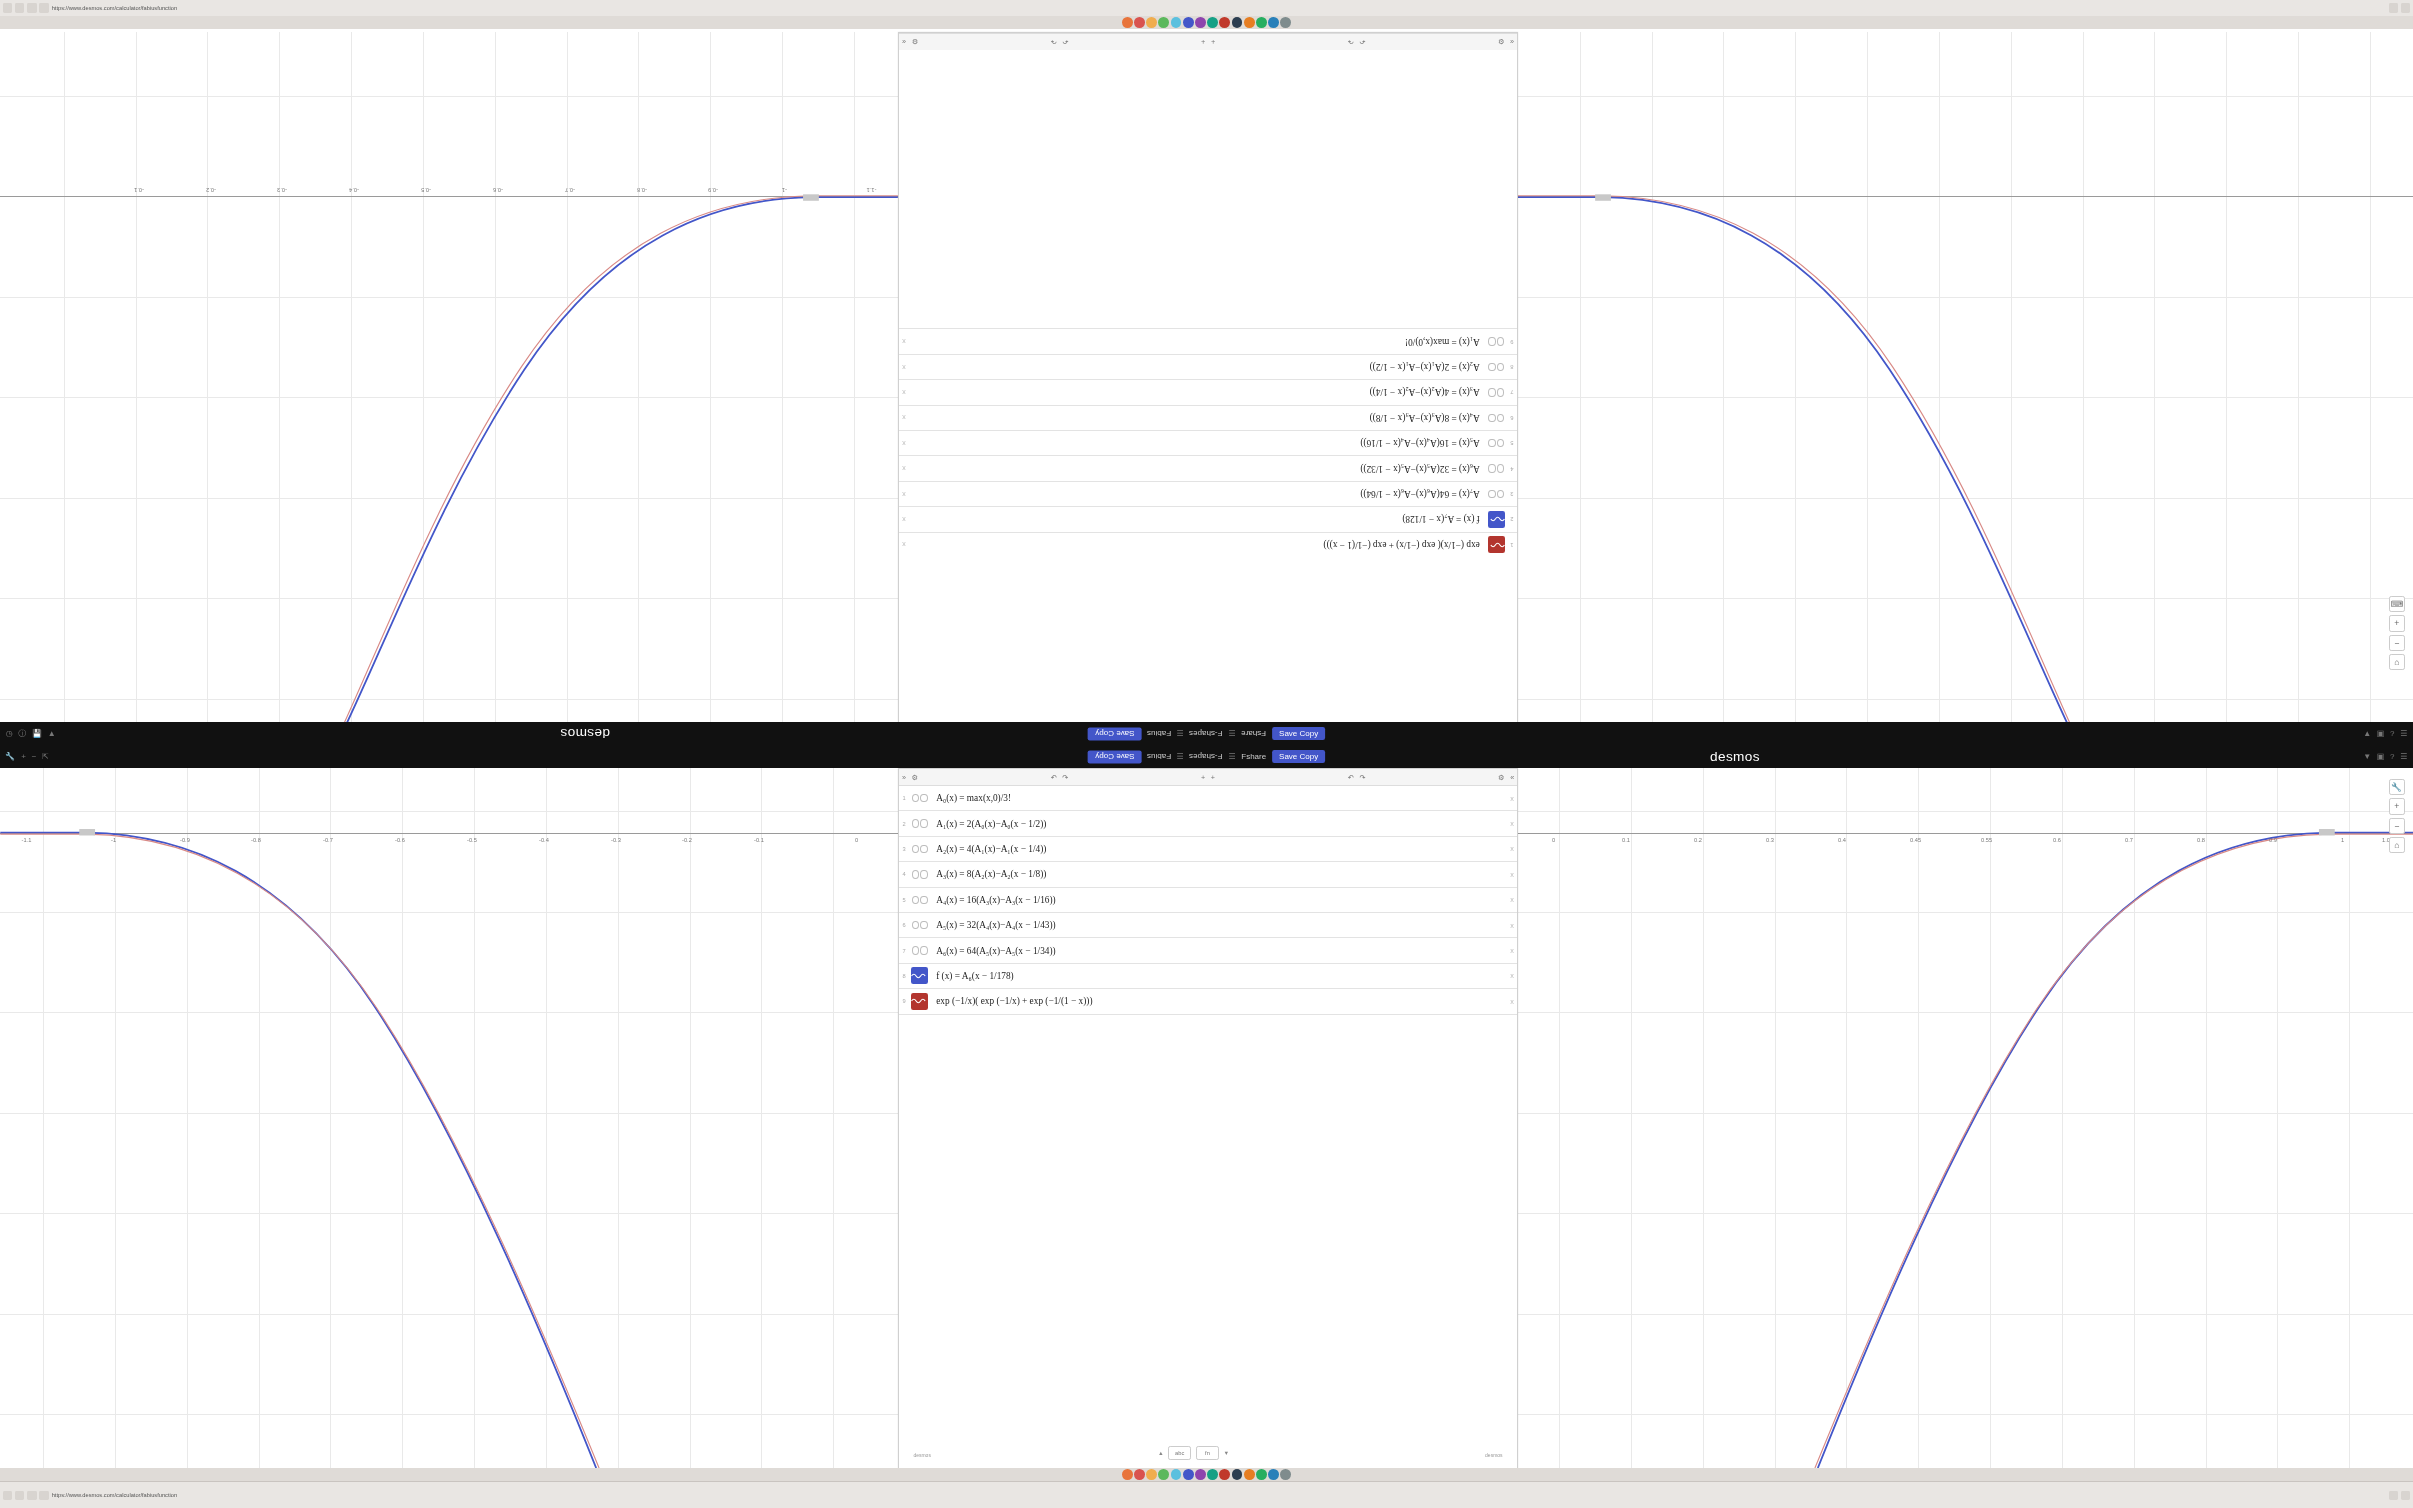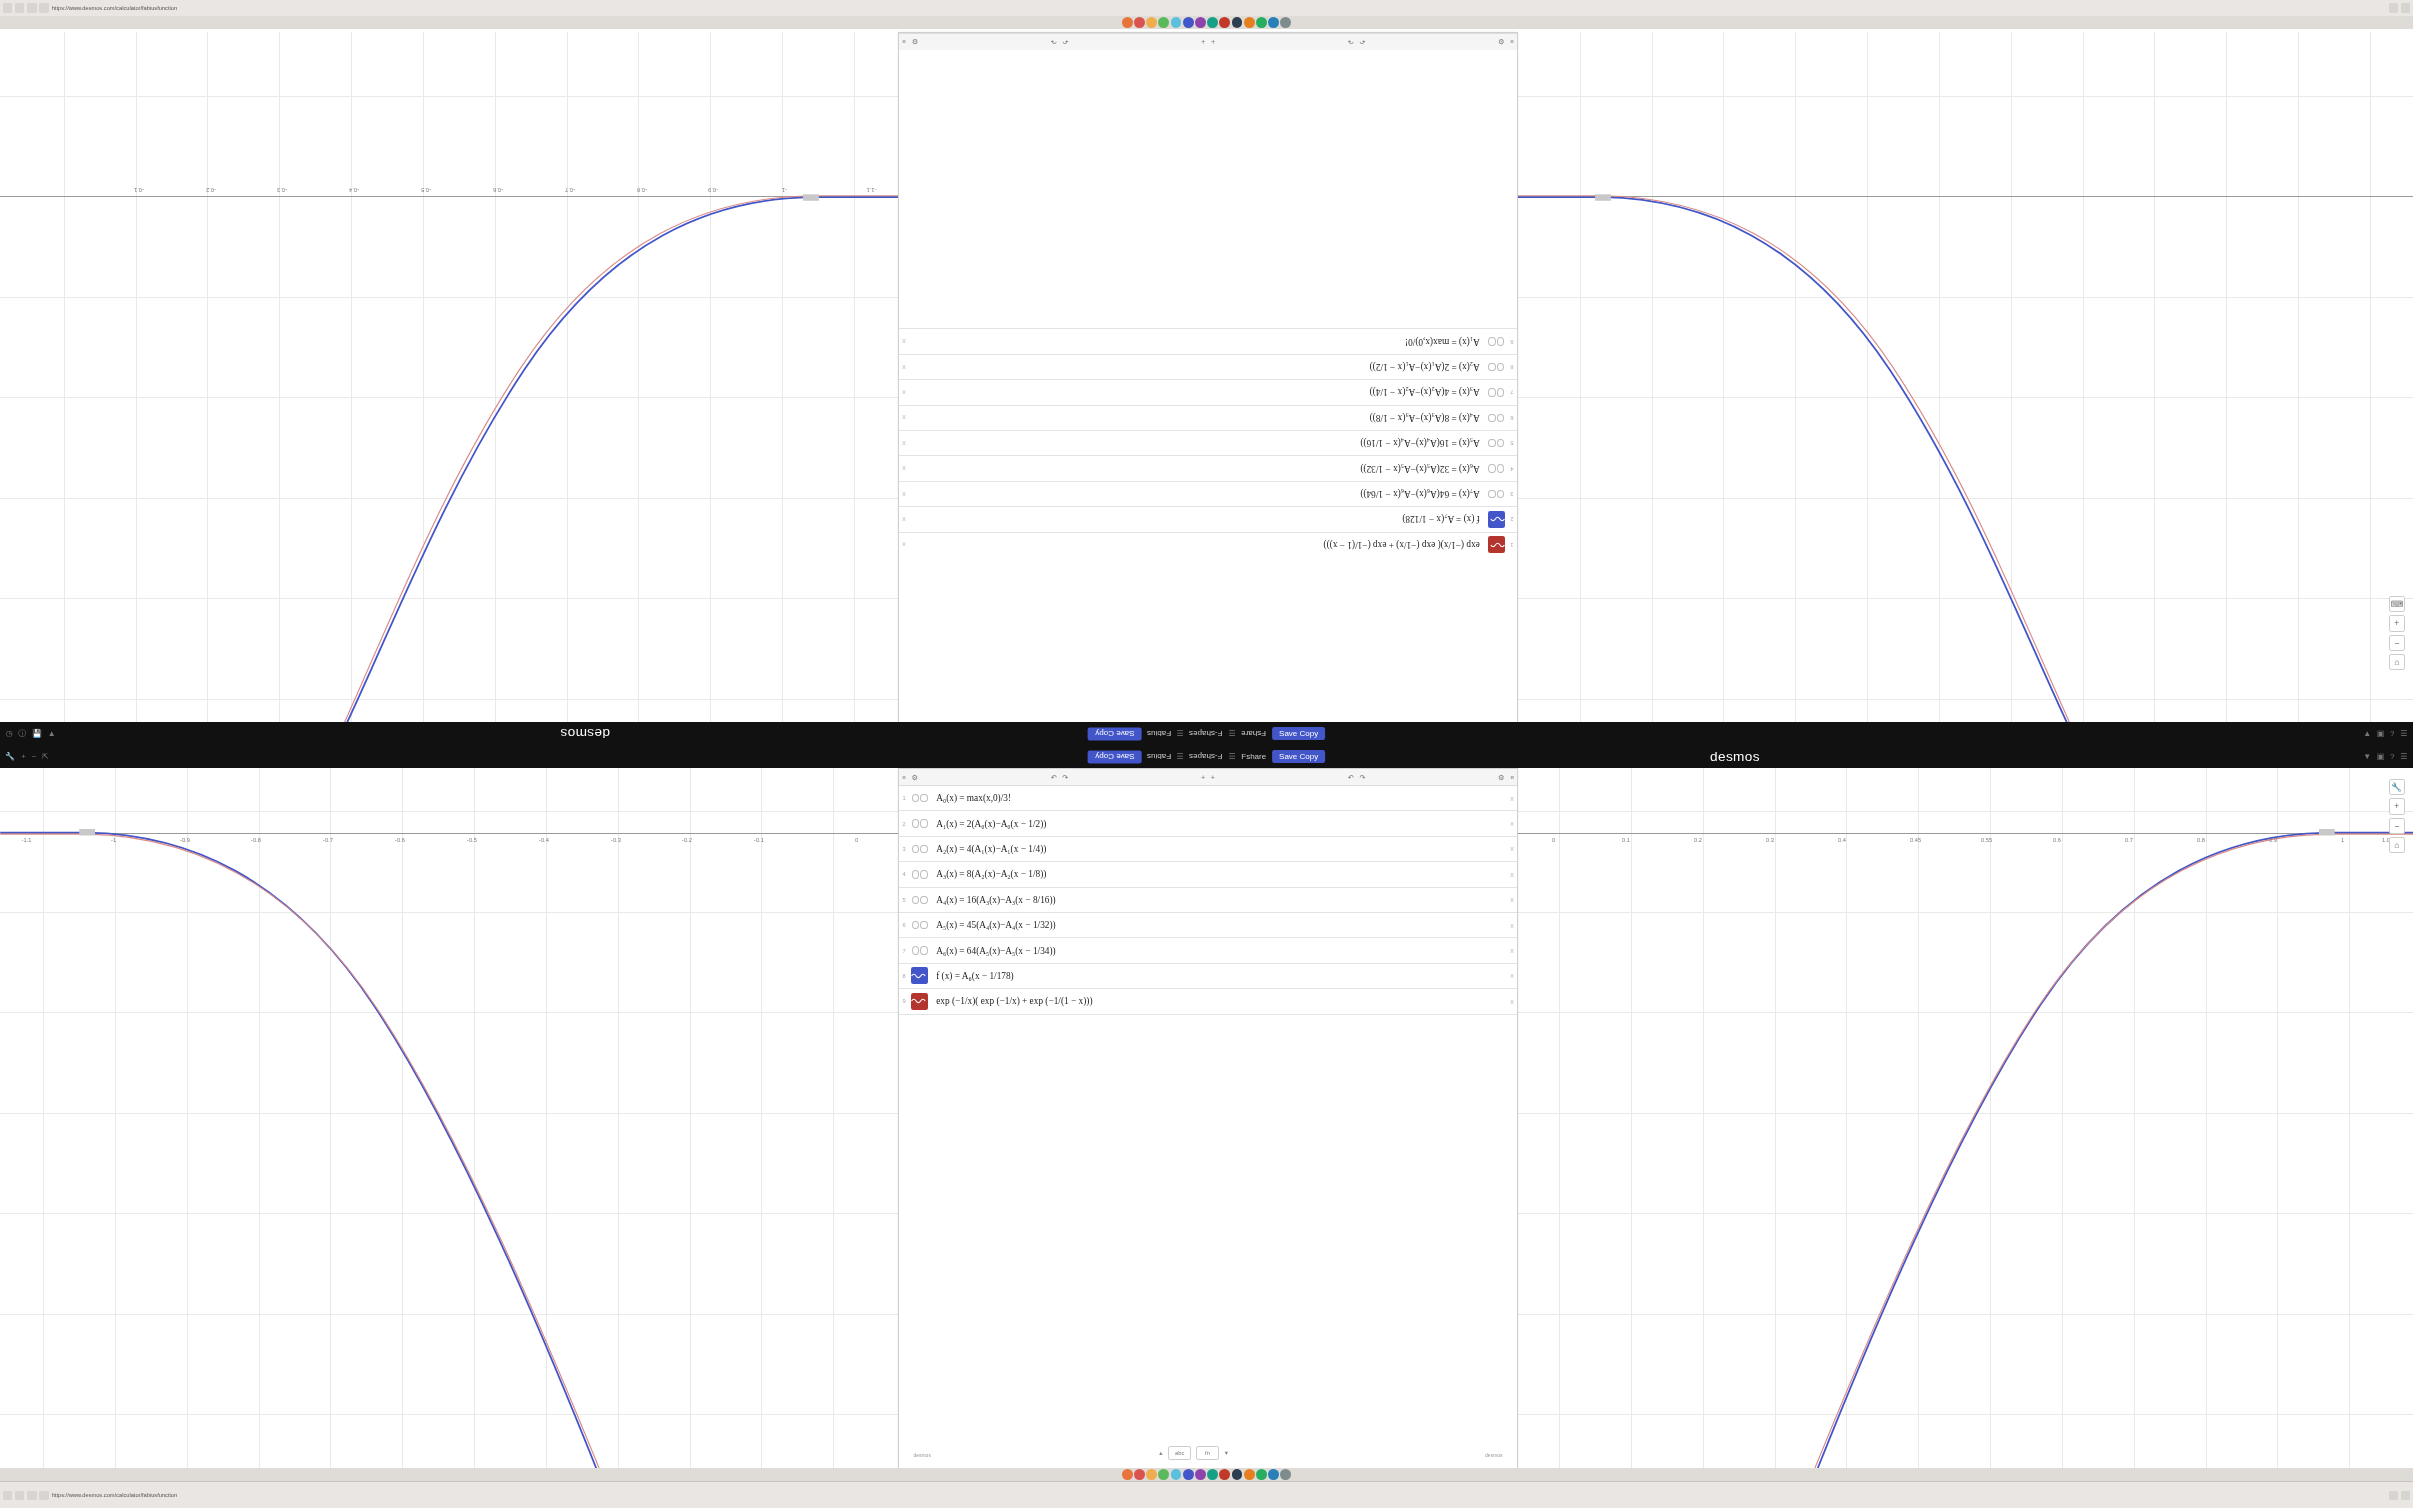--- a/index.html
+++ b/index.html
@@ -541,33 +541,33 @@
       </div>
 
       <div class="exprrow">
         <div class="exprnum">5</div>
         <div class="swatch">
           <div class="sw empty">
               <span class="circ"></span>
               <span class="circ"></span>
             </div>
         </div>
-        <div class="exprmath">A₄(x) = 16(A₃(x)−A₃(x − 8/16))</div>
+        <div class="exprmath">A₄(x) = 16(A₃(x)−A₃(x − 1/16))</div>
         <div class="del">x</div>
       </div>
 
       <div class="exprrow">
         <div class="exprnum">6</div>
         <div class="swatch">
           <div class="sw empty">
               <span class="circ"></span>
               <span class="circ"></span>
             </div>
         </div>
-        <div class="exprmath">A₅(x) = 45(A₄(x)−A₄(x − 1/32))</div>
+        <div class="exprmath">A₅(x) = 32(A₄(x)−A₄(x − 1/43))</div>
         <div class="del">x</div>
       </div>
 
       <div class="exprrow">
         <div class="exprnum">7</div>
         <div class="swatch">
           <div class="sw empty">
               <span class="circ"></span>
               <span class="circ"></span>
             </div>

